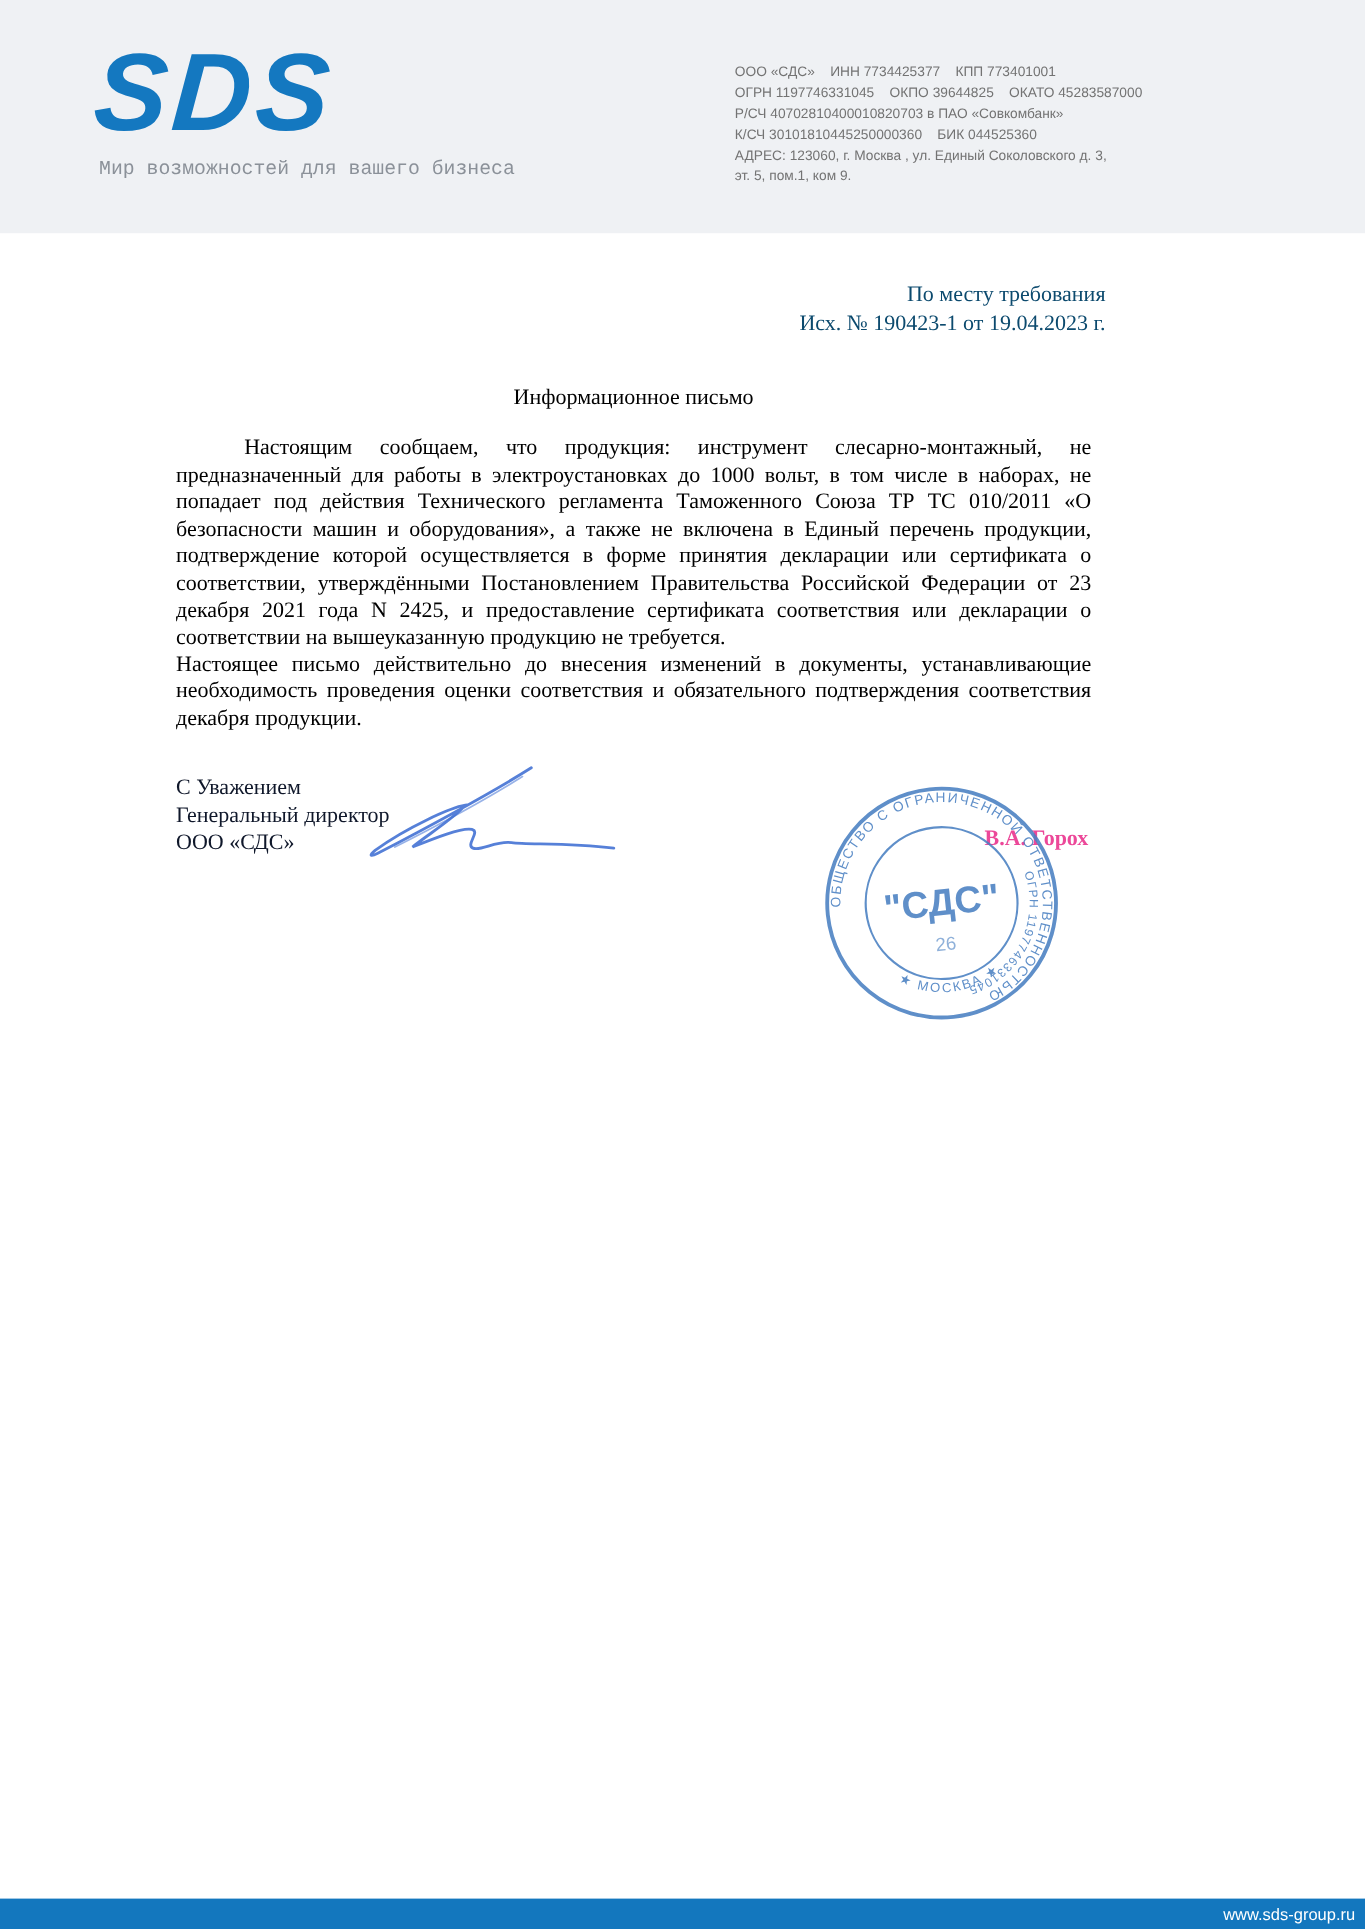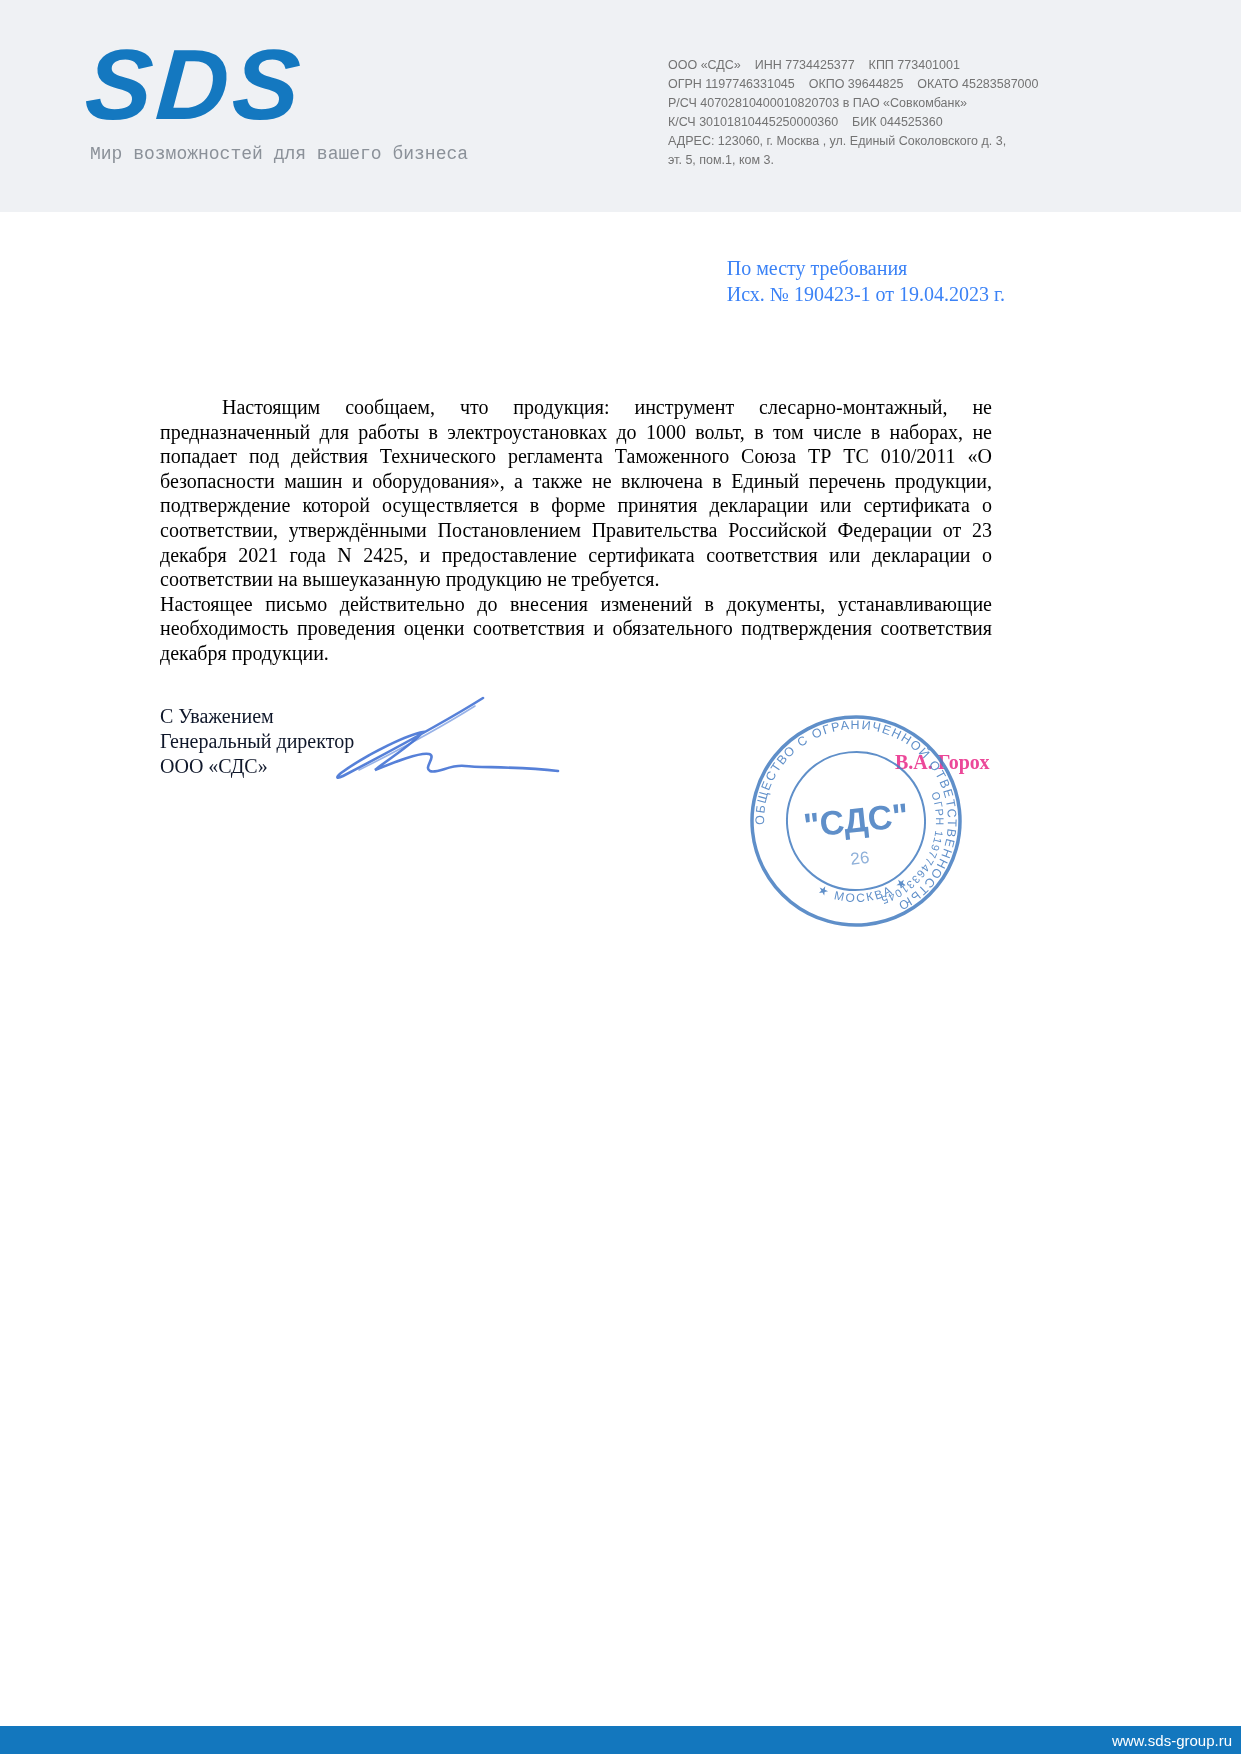--- a/index.html
+++ b/index.html
@@ -27,21 +27,21 @@
   }
   .company-details {
     position:absolute; left:668px; top:56px;
     font-family:"Liberation Sans", sans-serif;
     font-size:12.5px; line-height:19px; color:#737373;
   }
   .company-details .detail-line { display:block; white-space:pre; }
   
   .letter-meta {
     position:absolute; top:255px; right:236px;
-    text-align:left; font-size:20px; line-height:26px; color:#3b82f6;
+    text-align:right; font-size:20px; line-height:26px; color:#0c4a6e;
   }
   .letter-title {
     position:absolute; top:350px; left:160px; width:832px;
     text-align:center; font-size:20px; color:#000;
   }
   
   .letter-body {
     position:absolute; top:395px; left:160px; width:832px;
     font-size:20px; line-height:24.6px; text-align:justify; color:#000;
   }
@@ -83,29 +83,30 @@
 
   <div class="letterhead">
     <div class="logo">SDS</div>
     <div class="tagline">Мир возможностей для вашего бизнеса</div>
     <div class="company-details">
       <span class="detail-line">ООО «СДС»    ИНН 7734425377    КПП 773401001</span>
       <span class="detail-line">ОГРН 1197746331045    ОКПО 39644825    ОКАТО 45283587000</span>
       <span class="detail-line">Р/СЧ 40702810400010820703 в ПАО «Совкомбанк»</span>
       <span class="detail-line">К/СЧ 30101810445250000360    БИК 044525360</span>
       <span class="detail-line">АДРЕС: 123060, г. Москва , ул. Единый Соколовского д. 3,</span>
-      <span class="detail-line">эт. 5, пом.1, ком 3.</span>
+      <span class="detail-line">эт. 5, пом.1, ком 9.</span>
     </div>
   </div>
 
   <div class="letter-meta">
     <div>По месту требования</div>
     <div>Исх. № 190423-1 от 19.04.2023 г.</div>
   </div>
 
+  <div class="letter-title">Информационное письмо</div>
 
   <div class="letter-body">
     <p class="indent">Настоящим сообщаем, что продукция: инструмент слесарно-монтажный, не предназначенный для работы в электроустановках до 1000 вольт, в том числе в наборах, не попадает под действия Технического регламента Таможенного Союза ТР ТС 010/2011 «О безопасности машин и оборудования», а также не включена в Единый перечень продукции, подтверждение которой осуществляется в форме принятия декларации или сертификата о соответствии, утверждёнными Постановлением Правительства Российской Федерации от 23 декабря 2021 года N 2425, и предоставление сертификата соответствия или декларации о соответствии на вышеуказанную продукцию не требуется.</p>
     <p>Настоящее письмо действительно до внесения изменений в документы, устанавливающие необходимость проведения оценки соответствия и обязательного подтверждения соответствия декабря продукции.</p>
   </div>
 
   <div class="closing">
     <span>С Уважением</span>
     <span>Генеральный директор</span>
     <span>ООО «СДС»</span>

